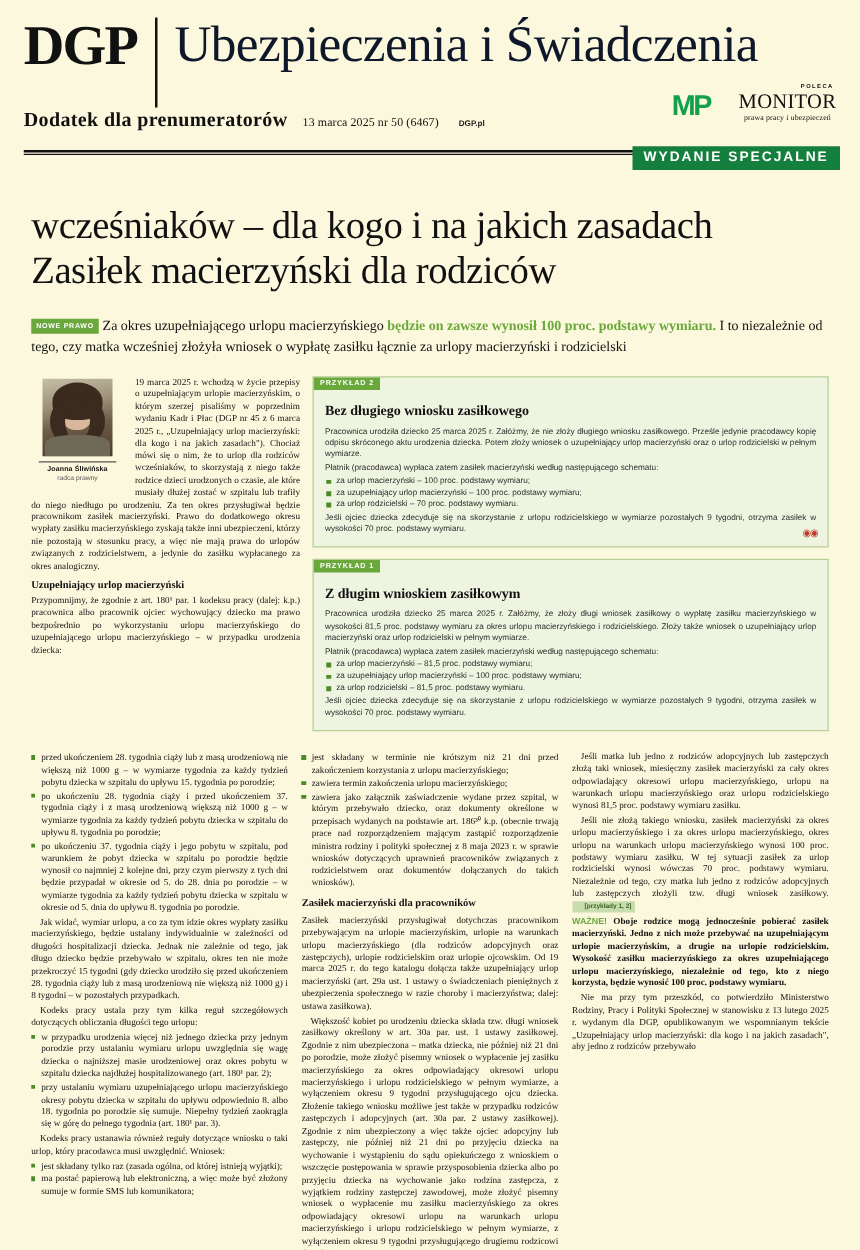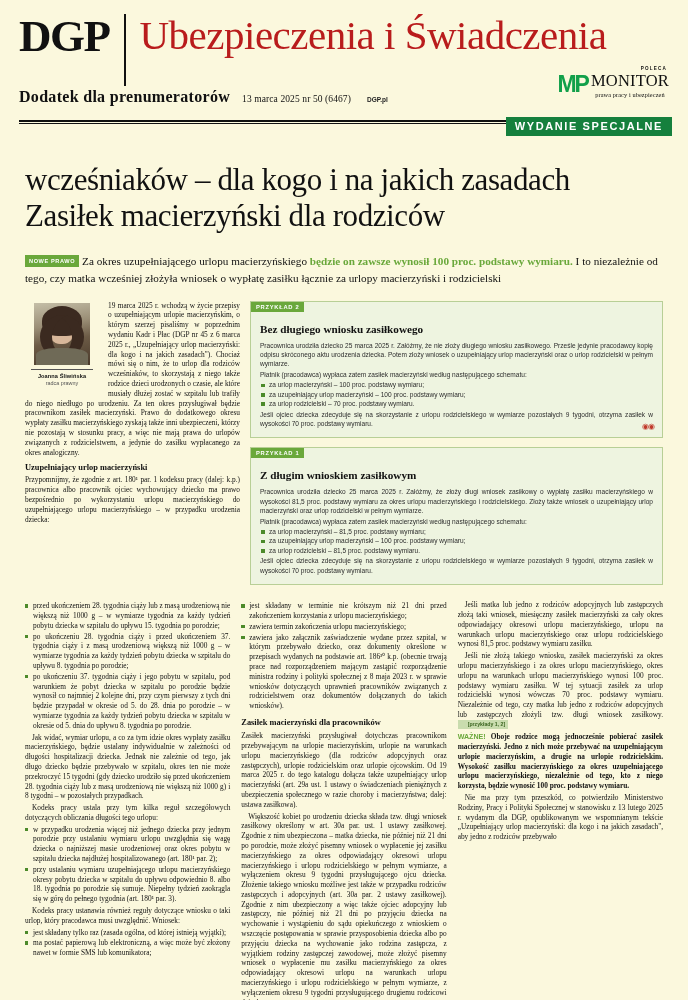--- a/index.html
+++ b/index.html
@@ -40,21 +40,21 @@
     background: #111;
     height: 72px;
     margin-right: 14px;
     flex: 0 0 2px;
   }
   .mast-title {
     font-family: "Liberation Serif", serif;
     font-size: 41px;
     line-height: 1.05;
     letter-spacing: -0.5px;
-    color: #b91c1c;
+    color: #0f172a;
     white-space: nowrap;
   }
 
   
   .submast {
     display: flex;
     align-items: baseline;
     margin-top: 22px;
     position: relative;
     height: 26px;
@@ -90,21 +90,21 @@
   }
   .poleca {
     font-family: "Liberation Sans", sans-serif;
     font-size: 4.6px;
     font-weight: 700;
     letter-spacing: 1.2px;
     color: #111;
     margin-bottom: 2px;
     margin-right: 2px;
   }
-  .monitor-row { display: flex; align-items: center; justify-content: flex-end; }
+  .monitor-row { display: flex; align-items: center; justify-content: flex-end; gap: 20px; }
   .mp-mark {
     font-family: "Liberation Sans", sans-serif;
     font-weight: 700;
     font-size: 23px;
     color: #12a04a;
     line-height: .95;
     letter-spacing: -2px;
     padding-right: 3px;
   }
   .monitor-text { text-align: center; }
@@ -490,21 +490,21 @@
         </ul>
         <p class="ind">Jak widać, wymiar urlopu, a co za tym idzie okres wypłaty zasiłku macierzyńskiego, będzie ustalany indywidualnie w zależności od długości hospitalizacji dziecka. Jednak nie zależnie od tego, jak długo dziecko będzie przebywało w szpitalu, okres ten nie może przekroczyć 15 tygodni (gdy dziecko urodziło się przed ukończeniem 28. tygodnia ciąży lub z masą urodzeniową nie większą niż 1000 g) i 8 tygodni – w pozostałych przypadkach.</p>
         <p class="ind">Kodeks pracy ustala przy tym kilka reguł szczegółowych dotyczących obliczania długości tego urlopu:</p>
         <ul class="doc-list">
           <li>w przypadku urodzenia więcej niż jednego dziecka przy jednym porodzie przy ustalaniu wymiaru urlopu uwzględnia się wagę dziecka o najniższej masie urodzeniowej oraz okres pobytu w szpitalu dziecka najdłużej hospitalizowanego (art. 180¹ par. 2);</li>
           <li>przy ustalaniu wymiaru uzupełniającego urlopu macierzyńskiego okresy pobytu dziecka w szpitalu do upływu odpowiednio 8. albo 18. tygodnia po porodzie się sumuje. Niepełny tydzień zaokrągla się w górę do pełnego tygodnia (art. 180¹ par. 3).</li>
         </ul>
         <p class="ind">Kodeks pracy ustanawia również reguły dotyczące wniosku o taki urlop, który pracodawca musi uwzględnić. Wniosek:</p>
         <ul class="doc-list">
           <li>jest składany tylko raz (zasada ogólna, od której istnieją wyjątki);</li>
-          <li>ma postać papierową lub elektroniczną, a więc może być złożony nawet w formie SMS lub komunikatora;</li>
+          <li>ma postać papierową lub elektroniczną, a więc może być złożony sumuje w formie SMS lub komunikatora;</li>
         </ul>
       </div>
 
       <div class="col">
         <ul class="doc-list">
           <li>jest składany w terminie nie krótszym niż 21 dni przed zakończeniem korzystania z urlopu macierzyńskiego;</li>
           <li>zawiera termin zakończenia urlopu macierzyńskiego;</li>
           <li>zawiera jako załącznik zaświadczenie wydane przez szpital, w którym przebywało dziecko, oraz dokumenty określone w przepisach wydanych na podstawie art. 186³⁰ k.p. (obecnie trwają prace nad rozporządzeniem mającym zastąpić rozporządzenie ministra rodziny i polityki społecznej z 8 maja 2023 r. w sprawie wniosków dotyczących uprawnień pracowników związanych z rodzicielstwem oraz dokumentów dołączanych do takich wniosków).</li>
         </ul>
         <div class="subhead">Zasiłek macierzyński dla pracowników</div>

